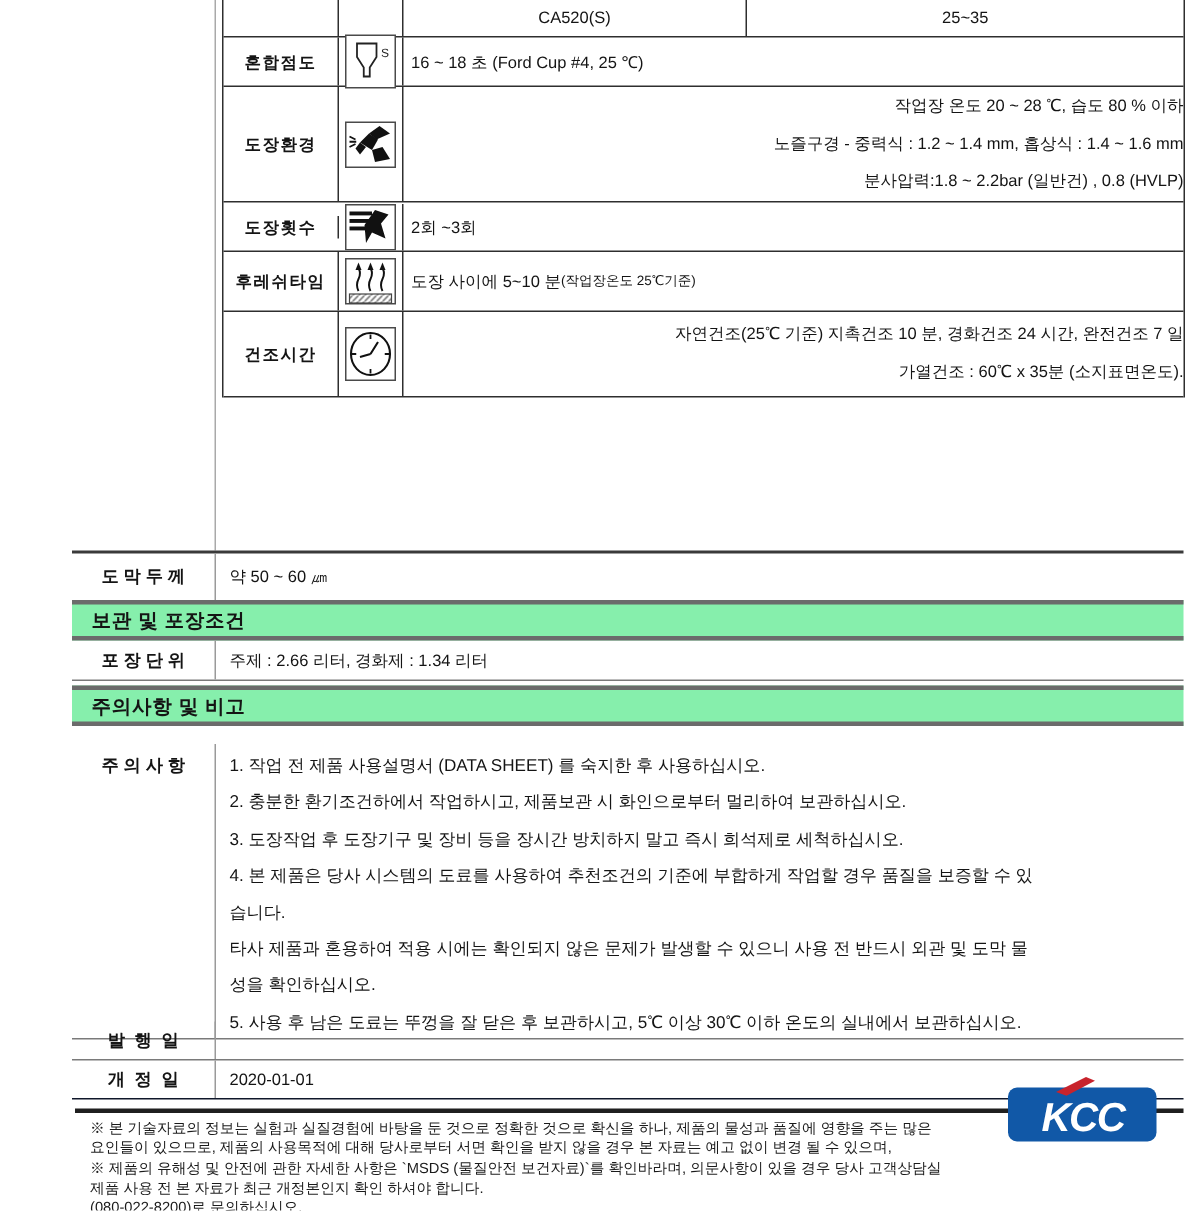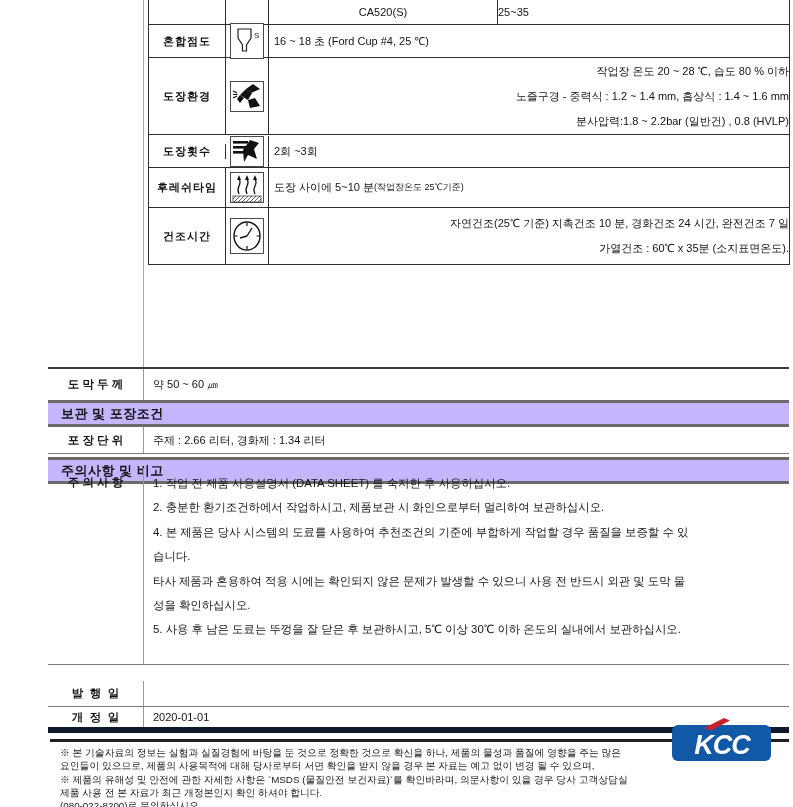--- a/index.html
+++ b/index.html
@@ -23,48 +23,48 @@
     font-size: 11px;
   }
   .srow { display: flex; border-bottom: 1px solid #2e2e2e; align-items: stretch; }
   .c { display: flex; align-items: center; }
   .c-lbl { width: 77px; border-right: 1px solid #2e2e2e; justify-content: center; font-weight: 600; letter-spacing: 1px; }
   .c-ico { width: 43px; border-right: 1px solid #2e2e2e; justify-content: center; }
   .c-val { flex: 1; padding-left: 5px; }
   .c-val.col { flex-direction: column; align-items: flex-end; justify-content: center; }
   .c-val.col .ln { line-height: 25px; white-space: nowrap; }
   .half { width: 229px; border-right: 1px solid #2e2e2e; justify-content: center; }
-  .half2 { flex: 1; justify-content: flex-start; }
+  .half2 { flex: 1; justify-content: center; }
   .r0 { height: 25px; } .r1 { height: 33px; } .r2 { height: 77px; }
   .r3 { height: 33px; align-items: center; } .r4 { height: 40px; } .r5 { height: 57px; border-bottom: 1px solid #2e2e2e; }
   .small-note { font-size: 9px; }
   .icon-box {
     width: 34px; height: 31px; border: 1px solid #4a4a4a; background: #fff;
     display: flex; align-items: center; justify-content: center;
   }
   .icon-box.tall { height: 36px; }
   .nowrap { white-space: nowrap; }
 
   
   .orow { position: absolute; left: 48px; width: 741px; display: flex; align-items: stretch; font-size: 11px; }
   .o-lbl { width: 95px; display: flex; align-items: center; justify-content: center; font-weight: bold; font-size: 11.5px; white-space: pre; text-align: center; }
   .o-val { flex: 1; border-left: 1px solid #9a9a9a; padding-left: 9px; display: flex; align-items: center; white-space: nowrap; }
   .film-row { top: 367px; height: 33px; border-top: 2px solid #3a3a3a; }
   .pack-row { top: 427px; height: 27px; border-bottom: 1px solid #7a7a7a; }
-  .notes-row { top: 468px; height: 197px; border-bottom: 1px solid #7a7a7a; }
+  .notes-row { top: 496px; height: 197px; border-bottom: 1px solid #7a7a7a; }
   .notes-row .o-lbl { align-items: flex-start; padding-top: 7px; }
   .notes-row .o-val { flex-direction: column; align-items: flex-start; justify-content: flex-start; padding-top: 3px; }
   .notes-row .note-ln { line-height: 24.4px; font-size: 11.4px; white-space: nowrap; }
   .issue-row { top: 681px; height: 26px; border-bottom: 1px solid #7a7a7a; }
-  .rev-row { top: 707px; height: 26px; border-bottom: 6px solid #0f172a; }
+  .rev-row { top: 707px; height: 26px; border-bottom: 1px solid #0f172a; }
 
   
   .band {
     position: absolute; left: 48px; width: 741px; height: 27px;
-    background: #c4b5fd; border-top: 3px solid #6b6b6b; border-bottom: 3px solid #6b6b6b;
+    background: #86efac; border-top: 3px solid #6b6b6b; border-bottom: 3px solid #6b6b6b;
     display: flex; align-items: center; padding-left: 13px;
     font-weight: bold; font-size: 13px; letter-spacing: 0.5px;
   }
   .band-storage { top: 400px; }
   .band-notes { top: 457px; }
 
   
   .thick-rule { position: absolute; left: 50px; top: 739px; width: 739px; height: 3px; background: #1f1f1f; }
   .footer-text { position: absolute; left: 60px; top: 746px; width: 612px; font-size: 9.8px; line-height: 13.3px; color: #1a1a1a; }
   .footer-text .f-ln { white-space: nowrap; }
@@ -206,20 +206,21 @@
 
   <div class="band band-notes">
     <span>주의사항 및 비고</span>
   </div>
 
   <div class="orow notes-row">
     <div class="o-lbl">주 의 사 항</div>
     <div class="o-val">
       <div class="note-ln">1. 작업 전 제품 사용설명서 (DATA SHEET) 를 숙지한 후 사용하십시오.</div>
       <div class="note-ln">2. 충분한 환기조건하에서 작업하시고, 제품보관 시 화인으로부터 멀리하여 보관하십시오.</div>
+      <div class="note-ln">3. 도장작업 후 도장기구 및 장비 등을 장시간 방치하지 말고 즉시 희석제로 세척하십시오.</div>
       <div class="note-ln">4. 본 제품은 당사 시스템의 도료를 사용하여 추천조건의 기준에 부합하게 작업할 경우 품질을 보증할 수 있</div>
       <div class="note-ln">습니다.</div>
       <div class="note-ln">타사 제품과 혼용하여 적용 시에는 확인되지 않은 문제가 발생할 수 있으니 사용 전 반드시 외관 및 도막 물</div>
       <div class="note-ln">성을 확인하십시오.</div>
       <div class="note-ln">5. 사용 후 남은 도료는 뚜껑을 잘 닫은 후 보관하시고, 5℃ 이상 30℃ 이하 온도의 실내에서 보관하십시오.</div>
     </div>
   </div>
 
   <div class="orow issue-row">
     <div class="o-lbl">발  행  일</div>

